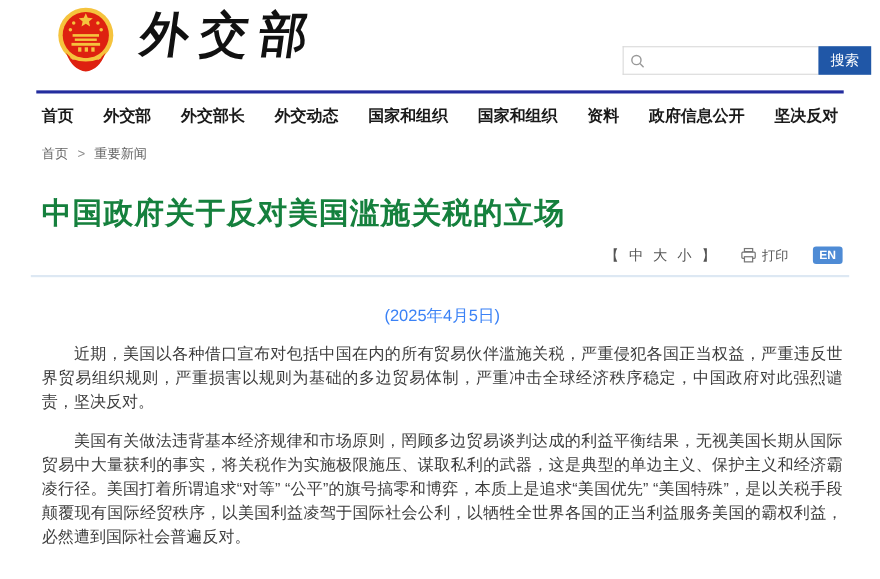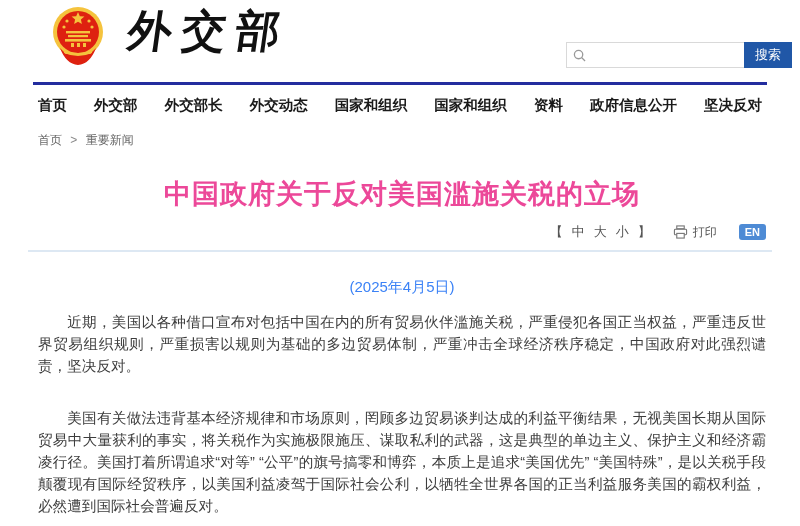--- a/index.html
+++ b/index.html
@@ -26,34 +26,34 @@
   .nav { display:flex; justify-content:space-between; margin:0 36px; padding:11px 2px 10px 2px; }
   .nav-item { font-size:14.5px; font-weight:bold; color:#1a1a1a; cursor:pointer; white-space:nowrap; }
 
   
   .breadcrumb { margin:7px 0 16px 38px; font-size:12px; color:#666; }
   .breadcrumb a { color:#666; text-decoration:none; cursor:pointer; }
   .crumb-sep { margin:0 5px; color:#888; }
 
   
   .article { margin:0 34px 0 38px; }
-  .article-title { text-align:center; font-size:27px; font-weight:600; color:#ec4899;
+  .article-title { font-size:27px; font-weight:600; color:#15803d;
     margin-top:27px; letter-spacing:1px; }
   .pub-date { text-align:center; font-size:12px; color:#999; margin-top:13px; }
   .toolbar { display:flex; justify-content:flex-end; align-items:center; gap:22px;
     margin-top:10px; height:20px; }
   .fontsize-ctl { display:flex; align-items:center; gap:9px; font-size:13px; color:#555; }
   .fontsize-ctl .sz { cursor:pointer; }
   .print-btn { display:flex; align-items:center; gap:5px; font-size:12px; color:#555; cursor:pointer; }
   .en-badge { display:inline-block; background:#4e8bd5; color:#fff; font-size:11px; font-weight:bold;
     padding:2px 6px; border-radius:3px; cursor:pointer; }
   .separator { height:2px; background:#dde8f3; margin:8px -6px 0 -10px; }
   .dateline { text-align:center; font-size:15px; color:#3b82f6; margin-top:26px; }
   .body-text p { font-size:14.6px; line-height:21.8px; color:#3d3d3d; text-align:justify;
-    text-indent:2em; margin-top:31px; }
+    text-indent:2em; margin-top:14px; }
   .body-text p:first-of-type { margin-top:15px; }
 </style>
 </head>
 <body>
 
 <div class="header">
   <svg class="emblem" viewBox="0 0 52 62">
     <circle cx="26" cy="28" r="25" fill="#f5c33d"></circle>
     <path d="M8 44 Q14 60 26 61 Q38 60 44 44 L38 50 L14 50 Z" fill="#de2110"></path>
     <circle cx="26" cy="28" r="21" fill="#de2110"></circle>

